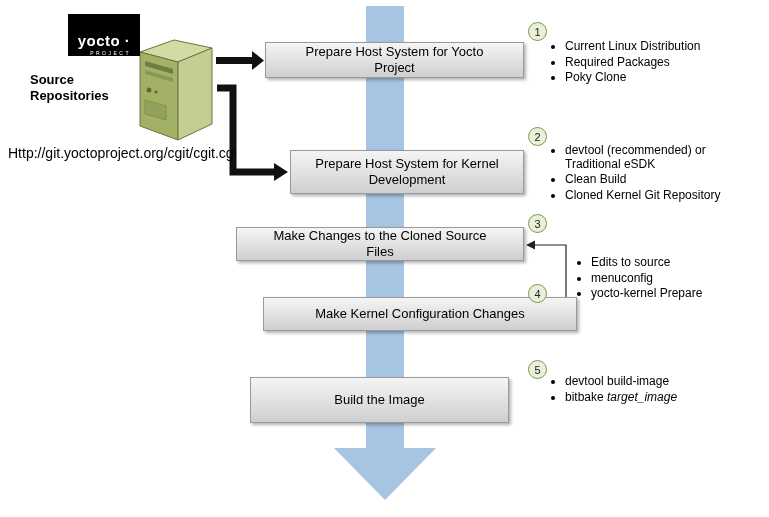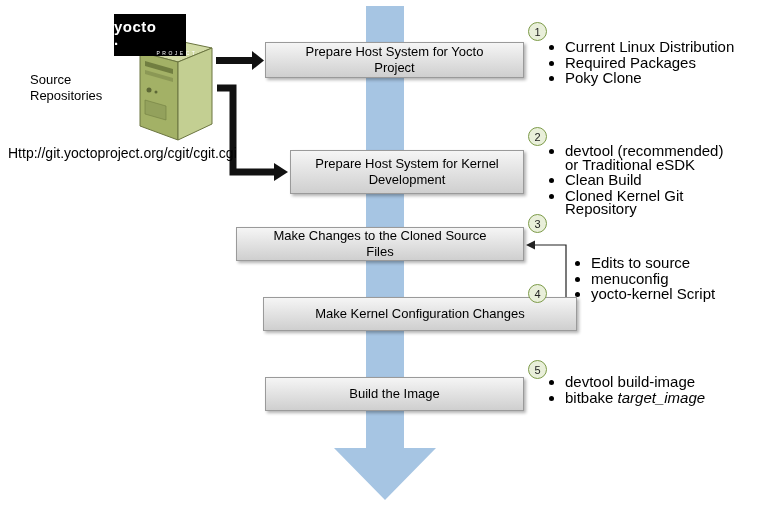--- a/index.html
+++ b/index.html
@@ -11,30 +11,30 @@
     position:absolute; display:flex; align-items:center; justify-content:center;
     text-align:center; font-size:13px; color:#000; padding:2px 24px; line-height:16px;
     background:linear-gradient(180deg,#f5f5f5 0%,#e2e2e2 50%,#cfcfcf 100%);
     border:1px solid #9a9a9a; box-shadow:2px 2px 3px rgba(0,0,0,0.3);
   }
   .num-circle {
     position:absolute; width:19px; height:19px; border-radius:50%;
     background:#e9efda; border:1px solid #7d9b49; color:#222;
     font-size:11px; display:flex; align-items:center; justify-content:center;
   }
-  .bullets { position:absolute; list-style:disc outside; padding-left:13px; font-size:15px; color:#000; }
+  .bullets { position:absolute; list-style:disc outside; padding-left:13px; font-size:12px; color:#000; }
   .bullets li { margin-bottom:2px; line-height:13.5px; }
   .it { font-style:italic;text-align:right; }
   .logo {
     position:absolute; left:68px; top:14px; width:72px; height:42px; background:#000;
-    color:#fff; display:flex; flex-direction:row; align-items:center; justify-content:flex-start;margin-left:46px;
+    color:#fff; display:flex; flex-direction:column; align-items:center; justify-content:flex-end;
   }
   .logo .brand { font-size:15px; font-weight:bold; letter-spacing:0.5px; }
   .logo .sub { font-size:5px; letter-spacing:2.5px; margin-top:1px; align-self:flex-end; margin-right:9px; }
-  .src-label { position:absolute; left:30px; top:72px; font-size:13px; font-weight:normal; color:#000; line-height:16px; }
+  .src-label { position:absolute; left:30px; top:72px; font-size:13px; font-weight:bold; color:#000; line-height:16px; }
   .src-url { position:absolute; left:8px; top:145px; font-size:14px; color:#000; }
 </style>
 </head>
 <body>
 
 <div class="canvas">
 
   <svg class="gfx" width="769" height="517" viewBox="0 0 769 517">
 
     <polygon points="366,6 404,6 404,448 436,448 385,500 334,448 366,448" fill="#a6c5e3"></polygon>
@@ -75,21 +75,21 @@
   <div class="src-label">
     <div>Source</div>
     <div>Repositories</div>
   </div>
   <div class="src-url">Http://git.yoctoproject.org/cgit/cgit.cgi</div>
 
   <div class="step-box" style="left:265px; top:42px;  width:259px; height:36px">Prepare Host System for Yocto Project</div>
   <div class="step-box" style="left:290px; top:150px; width:234px; height:44px">Prepare Host System for Kernel Development</div>
   <div class="step-box" style="left:236px; top:227px; width:288px; height:34px">Make Changes to the Cloned Source Files</div>
   <div class="step-box" style="left:263px; top:297px; width:314px; height:34px">Make Kernel Configuration Changes</div>
-  <div class="step-box" style="left:265px; top:377px; width:259px; height:34px">Build the Image</div>
+  <div class="step-box" style="left:250px; top:377px; width:259px; height:46px">Build the Image</div>
 
   <div class="num-circle" style="left:528px; top:22px">1</div>
   <div class="num-circle" style="left:528px; top:127px">2</div>
   <div class="num-circle" style="left:528px; top:214px">3</div>
   <div class="num-circle" style="left:528px; top:284px">4</div>
   <div class="num-circle" style="left:528px; top:360px">5</div>
 
   <ul class="bullets" style="left:552px; top:40px; width:185px">
     <li>Current Linux Distribution</li>
     <li>Required Packages</li>
@@ -98,21 +98,21 @@
 
   <ul class="bullets" style="left:552px; top:144px; width:175px">
     <li>devtool (recommended) or Traditional eSDK</li>
     <li>Clean Build</li>
     <li>Cloned Kernel Git Repository</li>
   </ul>
 
   <ul class="bullets" style="left:578px; top:256px; width:140px">
     <li>Edits to source</li>
     <li>menuconfig</li>
-    <li>yocto-kernel Script</li>
+    <li>yocto-kernel Prepare</li>
   </ul>
 
   <ul class="bullets" style="left:552px; top:375px; width:160px">
     <li>devtool build-image</li>
     <li>
       <span>bitbake </span><span class="it">target_image</span>
     </li>
   </ul>
 
 </div>

